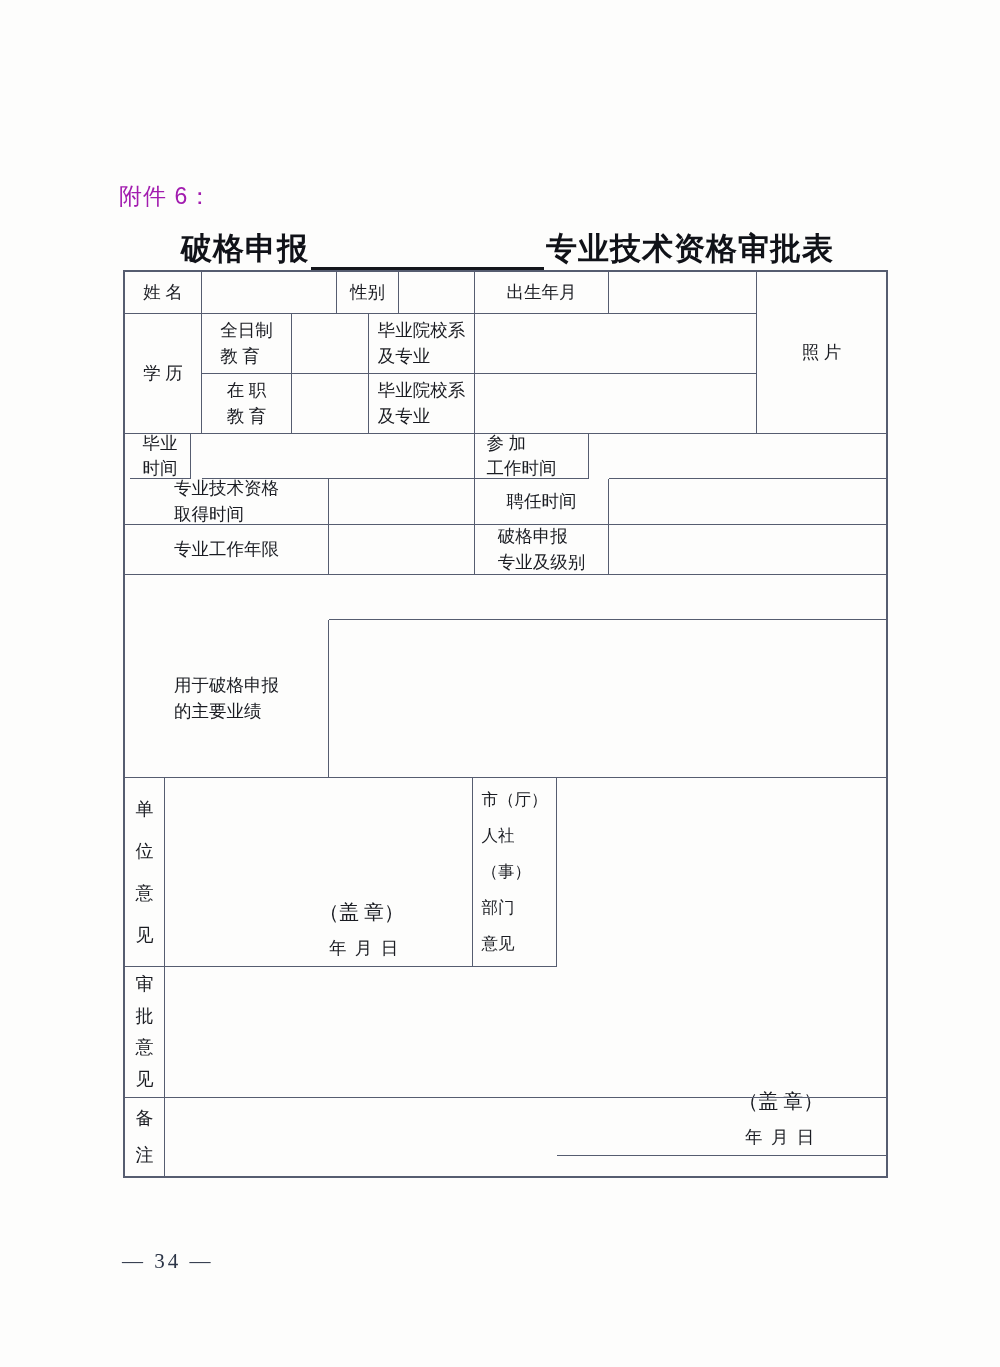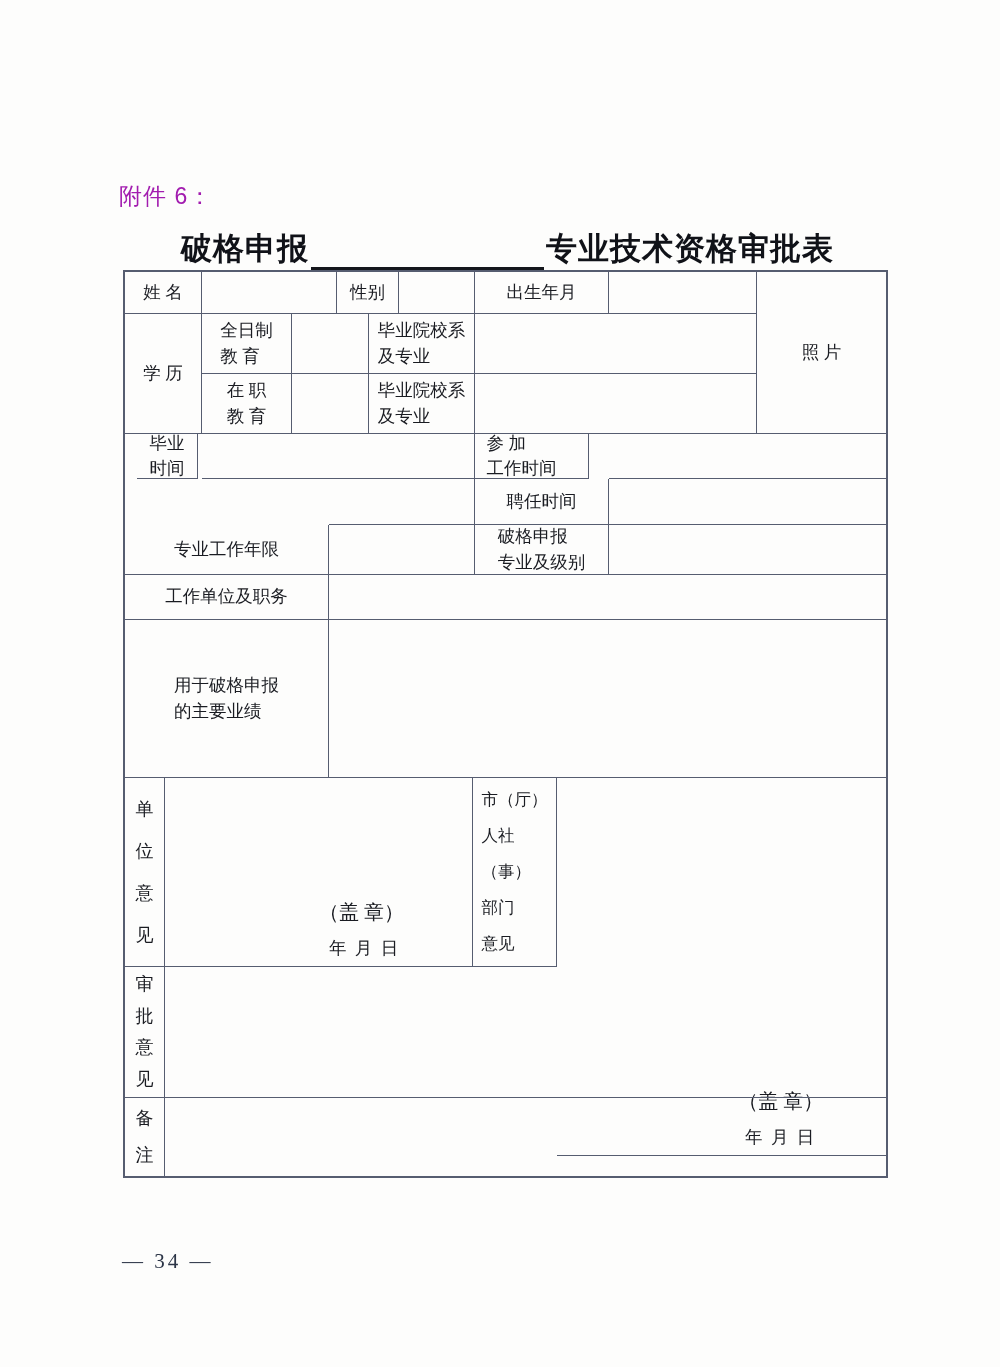--- a/index.html
+++ b/index.html
@@ -117,50 +117,51 @@
         <span>在 职
 教 育</span>
       </div>
     <div class="cell" style="left:167px;top:102px;width:77px;height:60px"></div>
     <div class="cell" style="left:244px;top:102px;width:106px;height:60px">
         <span>毕业院校系
 及专业</span>
       </div>
     <div class="cell" style="left:350px;top:102px;width:282px;height:60px"></div>
 
-    <div class="cell" style="left:12px;top:162px;width:61px;height:45px">
+    <div class="cell" style="left:5px;top:162px;width:61px;height:45px">
         <span>毕业
 时间</span>
       </div>
     <div class="cell" style="left:77px;top:162px;width:273px;height:45px"></div>
     <div class="cell" style="left:330px;top:162px;width:134px;height:45px">
         <span>参 加
 工作时间</span>
       </div>
     <div class="cell no-r" style="left:484px;top:162px;width:277px;height:45px"></div>
 
+    <div class="cell" style="left:0;top:207px;width:204px;height:46px">
+        <span>专业技术资格
+取得时间</span>
+      </div>
     <div class="cell" style="left:204px;top:207px;width:146px;height:46px"></div>
     <div class="cell" style="left:350px;top:207px;width:134px;height:46px">
         <span>聘任时间</span>
       </div>
     <div class="cell no-r" style="left:484px;top:207px;width:277px;height:46px"></div>
 
     <div class="cell" style="left:0;top:253px;width:204px;height:50px">
         <span>专业工作年限</span>
       </div>
     <div class="cell" style="left:204px;top:253px;width:146px;height:50px"></div>
     <div class="cell" style="left:350px;top:253px;width:134px;height:50px">
         <span>破格申报
 专业及级别</span>
       </div>
     <div class="cell no-r" style="left:484px;top:253px;width:277px;height:50px"></div>
 
-    <div class="cell" style="left:0;top:303px;width:204px;height:45px">
-        <span>工作单位及职务</span>
-      </div>
     <div class="cell no-r" style="left:204px;top:303px;width:557px;height:45px"></div>
 
     <div class="cell" style="left:0;top:348px;width:204px;height:158px">
         <span>用于破格申报
 的主要业绩</span>
       </div>
     <div class="cell no-r" style="left:204px;top:348px;width:557px;height:158px"></div>
 
     <div class="cell vlabel lh-unit" style="left:0;top:506px;width:40px;height:189px">
         <span>单

